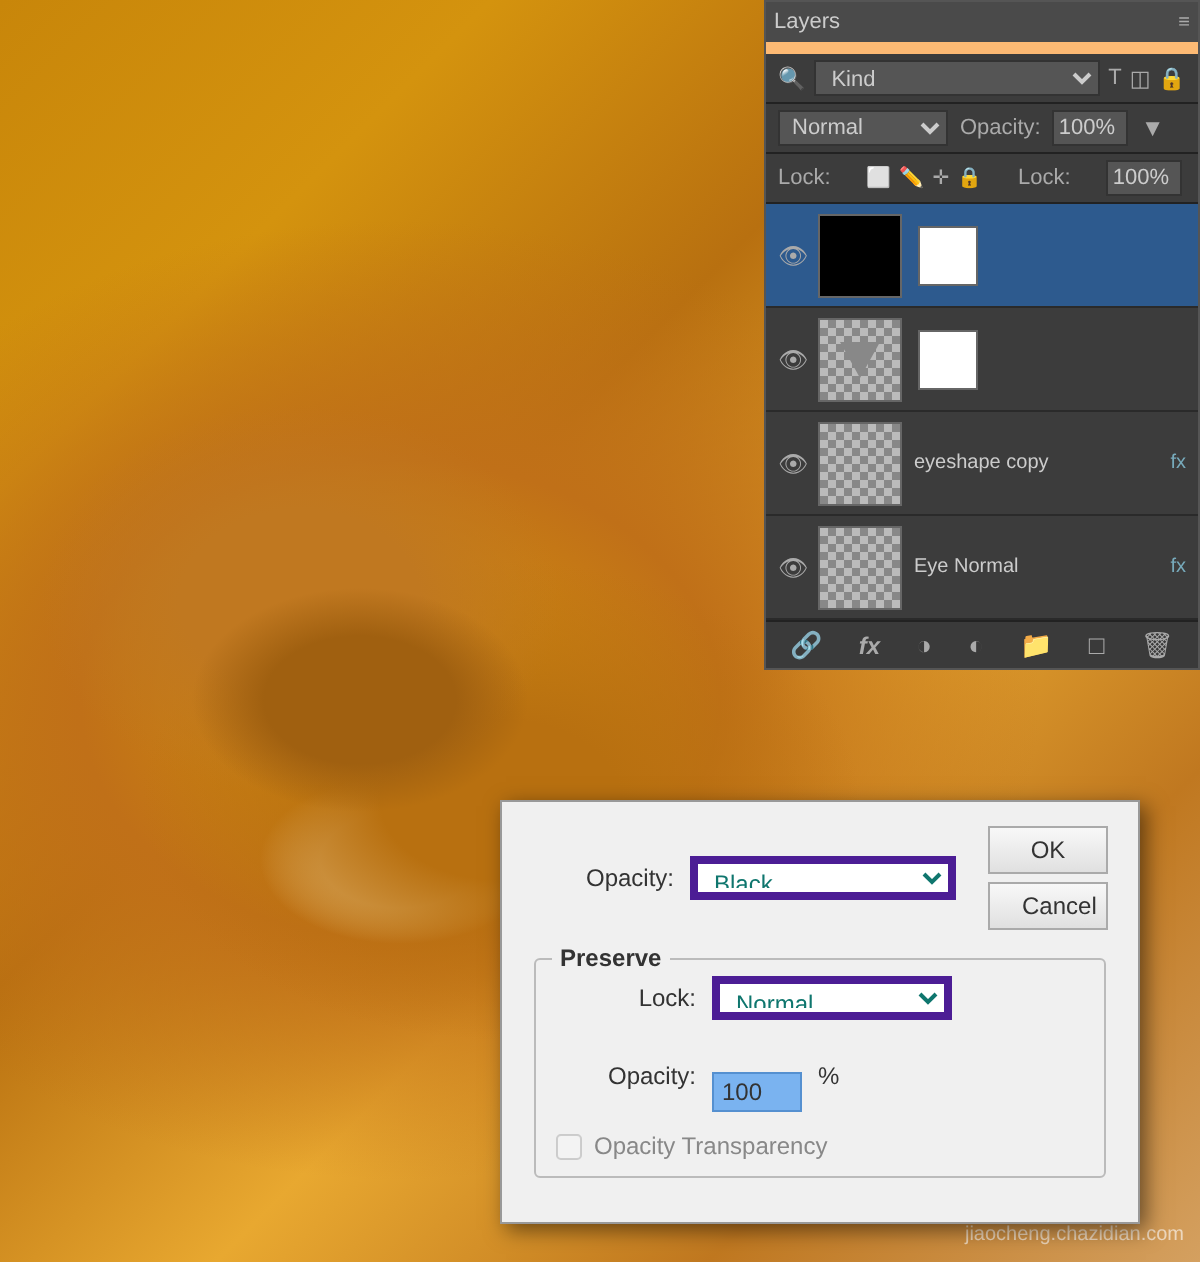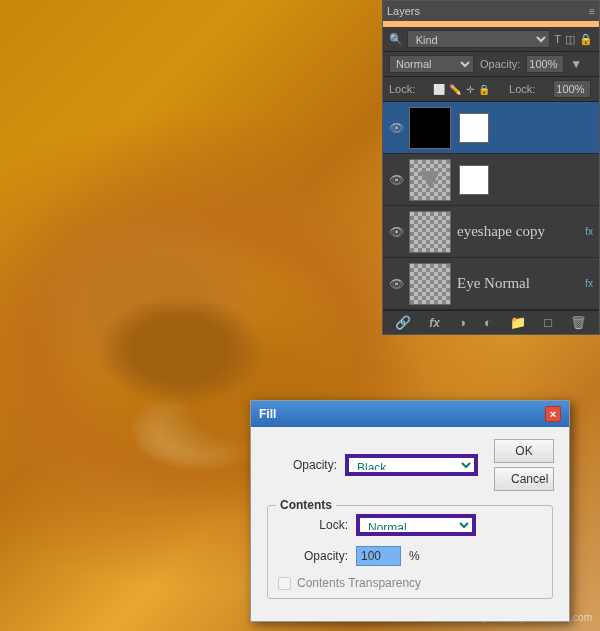--- a/index.html
+++ b/index.html
@@ -205,26 +205,25 @@
     .layer-mask-thumb {
       width: 30px;
       height: 30px;
       border: 1px solid #666;
       flex-shrink: 0;
       margin-left: 2px;
     }
 
     .layer-name {
       color: #ccc;
-      font-size: 15px;
+      font-size: 10px;
       flex: 1;
       white-space: nowrap;
       overflow: hidden;
       text-overflow: ellipsis;
-      font-family: Liberation Serif, serif;
     }
 
     .fx-badge {
       color: #7ab;
       font-size: 10px;
     }
 
     
     .checkerboard {
       background-image:
@@ -370,20 +369,21 @@
     }
 
     .opacity-field {
       background: #7ab3f0;
       border: 1px solid #5590d0;
       color: #333;
       font-size: 12px;
       padding: 2px 4px;
       width: 45px;
       height: 20px;
+      margin-top: 16px;
     }
 
     .percent-label {
       color: #333;
       font-size: 12px;
     }
 
     .checkbox-row {
       display: flex;
       align-items: center;
@@ -491,26 +491,20 @@
     <span class="toolbar-icon" style="font-style:italic;font-weight:bold;font-size:12px;">fx</span>
     <span class="toolbar-icon">◑</span>
     <span class="toolbar-icon">◐</span>
     <span class="toolbar-icon">📁</span>
     <span class="toolbar-icon">□</span>
     <span class="toolbar-icon">🗑</span>
   </div>
 </div>
 
 <div id="fill-dialog">
-  <div class="dialog-titlebar">
-    <span>Fill</span>
-    <div class="dialog-close-btn">
-      <span>×</span>
-    </div>
-  </div>
 
   <div class="dialog-body">
 
     <div class="content-row">
       <span class="dialog-label">Opacity:</span>
       <select class="dialog-select">
         <option value="Black">Black</option>
         <option>White</option>
         <option>Foreground Color</option>
         <option>Background Color</option>
@@ -518,38 +512,38 @@
         <option>Content-Aware</option>
         <option>Pattern</option>
       </select>
       <div style="display:flex;flex-direction:column;gap:4px;margin-left:8px;">
         <button class="dialog-ok-btn">OK</button>
         <button class="dialog-cancel-btn">Cancel</button>
       </div>
     </div>
 
     <div class="blending-group">
-      <span class="blending-legend">Contents</span>
+      <span class="blending-legend">Preserve</span>
 
       <div class="dialog-row">
         <span class="dialog-label">Lock:</span>
         <select class="dialog-select" style="width:120px;">
           <option>Normal</option>
           <option>Multiply</option>
           <option>Screen</option>
           <option>Overlay</option>
           <option>Dissolve</option>
         </select>
       </div>
 
       <div class="dialog-row">
         <span class="dialog-label">Opacity:</span>
         <input class="opacity-field" type="text" value="100" style="">
         <span class="percent-label">%</span>
       </div>
 
       <div class="checkbox-row">
         <input type="checkbox" disabled="" style="">
-        <span class="checkbox-label">Contents Transparency</span>
+        <span class="checkbox-label">Opacity Transparency</span>
       </div>
     </div>
   </div>
 </div>
 
 </body></html>

